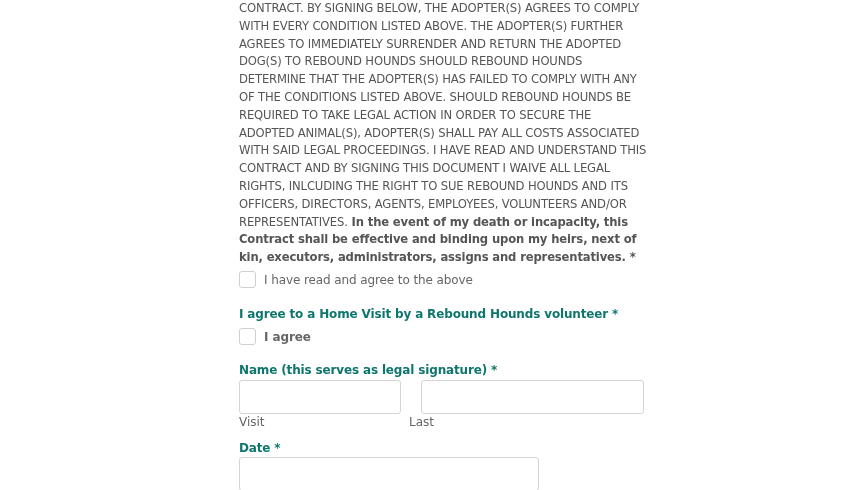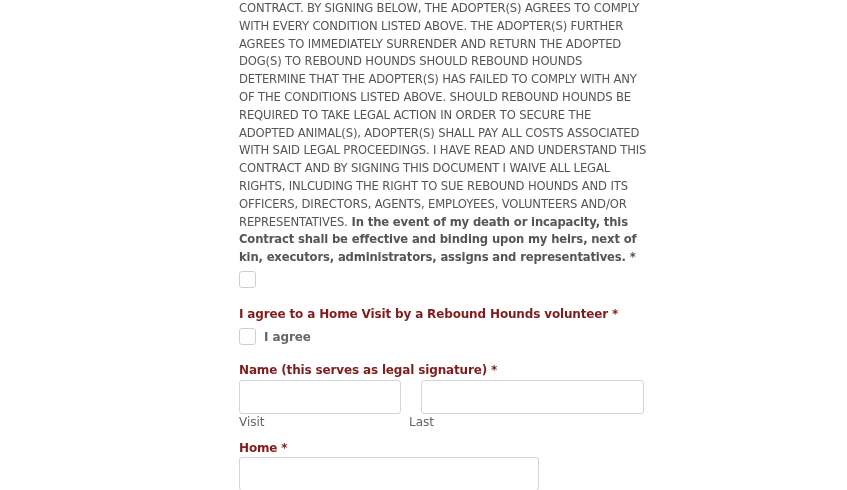--- a/index.html
+++ b/index.html
@@ -4,45 +4,46 @@
   <style>
     html, body { margin: 0; padding: 0; background: #ffffff; }
     body { width: 847px; height: 490px; overflow: hidden; position: relative; font-family: "DejaVu Sans", sans-serif; color: #555555; }
     .form { position: absolute; left: 239px; top: 0; width: 410px; }
     .contract { font-size: 11.6px; line-height: 17.8px; color: #555555; margin: 0; letter-spacing: -0.15px; }
     .contract .caps { font-weight: normal; }
     .contract .normal { font-weight: bold; }
     .check-row { position: absolute; left: 239px; display: flex; align-items: center; }
     .checkbox { width: 17px; height: 17px; border: 1px solid #cfcfcf; border-radius: 3px; background: #fff; box-sizing: border-box; margin-right: 8px; }
     .check-label { font-size: 12px; color: #666666; letter-spacing: -0.1px; }
-    .field-label { position: absolute; left: 239px; font-size: 12px; font-weight: bold; color: #7f1d1d; letter-spacing: -0.15px; }
+    .field-label { position: absolute; left: 239px; font-size: 12px; font-weight: bold; color: #0f766e; letter-spacing: -0.15px; }
     .input { position: absolute; border: 1px solid #d4d4d4; border-radius: 3px; background: #fff; box-sizing: border-box; }
     .sublabel { position: absolute; font-size: 12px; color: #666666; }
   </style>
 </head>
 <body>
 
 <div class="form">
   <p class="contract"><span class="caps">CONTRACT. BY SIGNING BELOW, THE ADOPTER(S) AGREES TO COMPLY WITH EVERY CONDITION LISTED ABOVE. THE ADOPTER(S) FURTHER AGREES TO IMMEDIATELY SURRENDER AND RETURN THE ADOPTED DOG(S) TO REBOUND HOUNDS SHOULD REBOUND HOUNDS DETERMINE THAT THE ADOPTER(S) HAS FAILED TO COMPLY WITH ANY OF THE CONDITIONS LISTED ABOVE. SHOULD REBOUND HOUNDS BE REQUIRED TO TAKE LEGAL ACTION IN ORDER TO SECURE THE ADOPTED ANIMAL(S), ADOPTER(S) SHALL PAY ALL COSTS ASSOCIATED WITH SAID LEGAL PROCEEDINGS. I HAVE READ AND UNDERSTAND THIS CONTRACT AND BY SIGNING THIS DOCUMENT I WAIVE ALL LEGAL RIGHTS, INLCUDING THE RIGHT TO SUE REBOUND HOUNDS AND ITS OFFICERS, DIRECTORS, AGENTS, EMPLOYEES, VOLUNTEERS AND/OR REPRESENTATIVES.</span><span class="normal"> In the event of my death or incapacity, this Contract shall be effective and binding upon my heirs, next of kin, executors, administrators, assigns and representatives. *</span></p>
 </div>
 
 <div class="check-row" style="top:271px;">
   <div class="checkbox"></div>
+  <span class="check-label">I have read and agree to the above</span>
 </div>
 
 <div class="field-label" style="top:307px;">I agree to a Home Visit by a Rebound Hounds volunteer *</div>
 
 <div class="check-row" style="top:328px;font-weight:bold;">
   <div class="checkbox"></div>
   <span class="check-label">I agree</span>
 </div>
 
 <div class="field-label" style="top:363px;">Name (this serves as legal signature) *</div>
 
 <input class="input" style="left: 239px; top: 380px; width: 162px; height: 34px;" value="">
 <div class="sublabel" style="left:239px; top:415px;">Visit</div>
 
 <input class="input" style="left: 421px; top: 380px; width: 223px; height: 34px;" value="">
 <div class="sublabel" style="left:409px; top:415px;">Last</div>
 
-<div class="field-label" style="top:441px;">Home *</div>
+<div class="field-label" style="top:441px;">Date *</div>
 
 <input class="input" style="left: 239px; top: 457px; width: 300px; height: 34px;" value="">
 
 </body></html>

